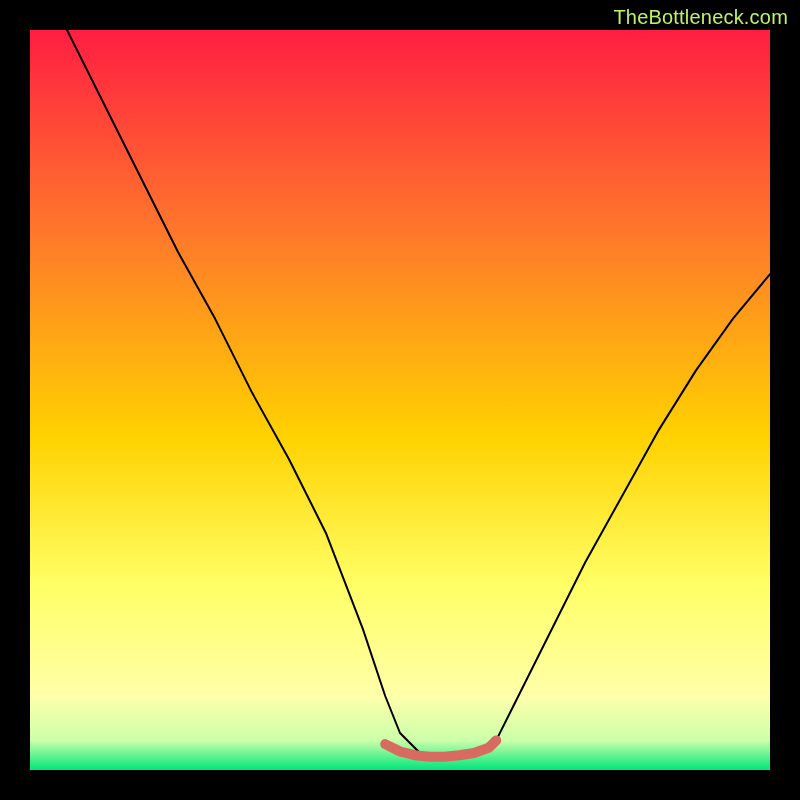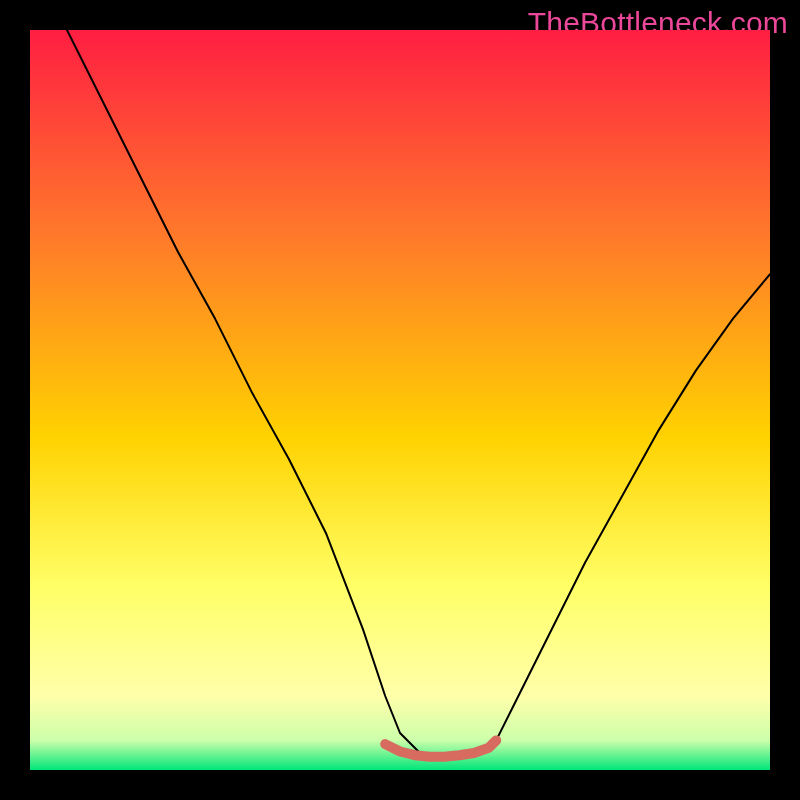--- a/index.html
+++ b/index.html
@@ -22,22 +22,22 @@
     left: 30px;
     top: 30px;
     width: 740px;
     height: 740px;
     overflow: hidden;
   }
   .watermark {
     position: absolute;
     top: 6px;
     right: 12px;
-    color: #ec4899;
-    font-size: 30px;
+    color: #bef264;
+    font-size: 20px;
     letter-spacing: 0.2px;
     font-weight: 500;
     user-select: none;
   }
 </style>
 </head>
 <body>
 
 <div class="stage">
   <div class="watermark">TheBottleneck.com</div>

